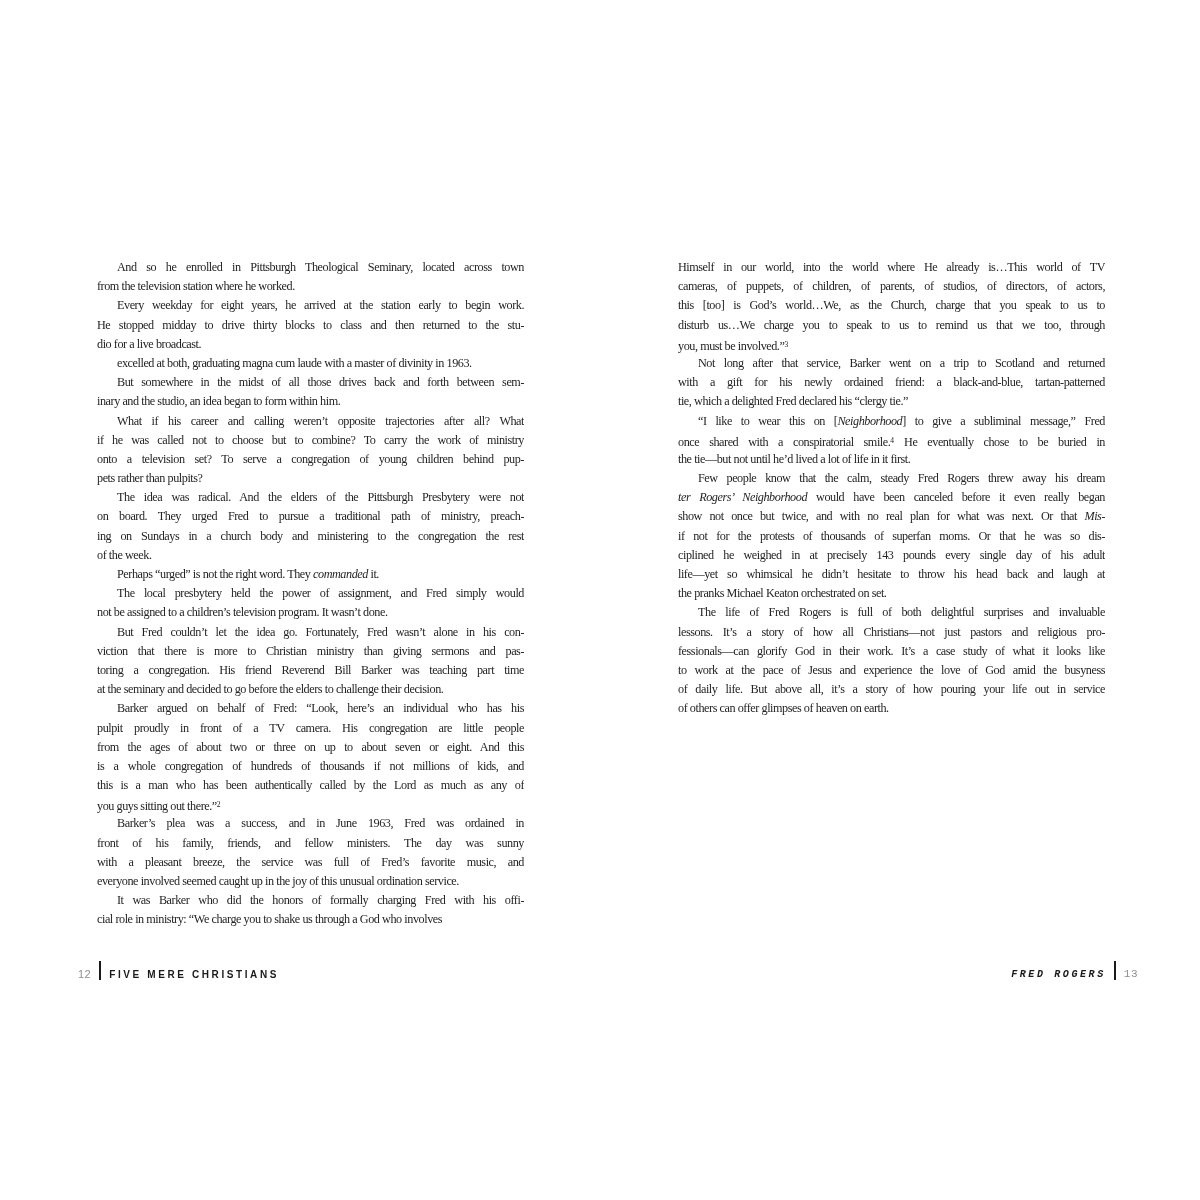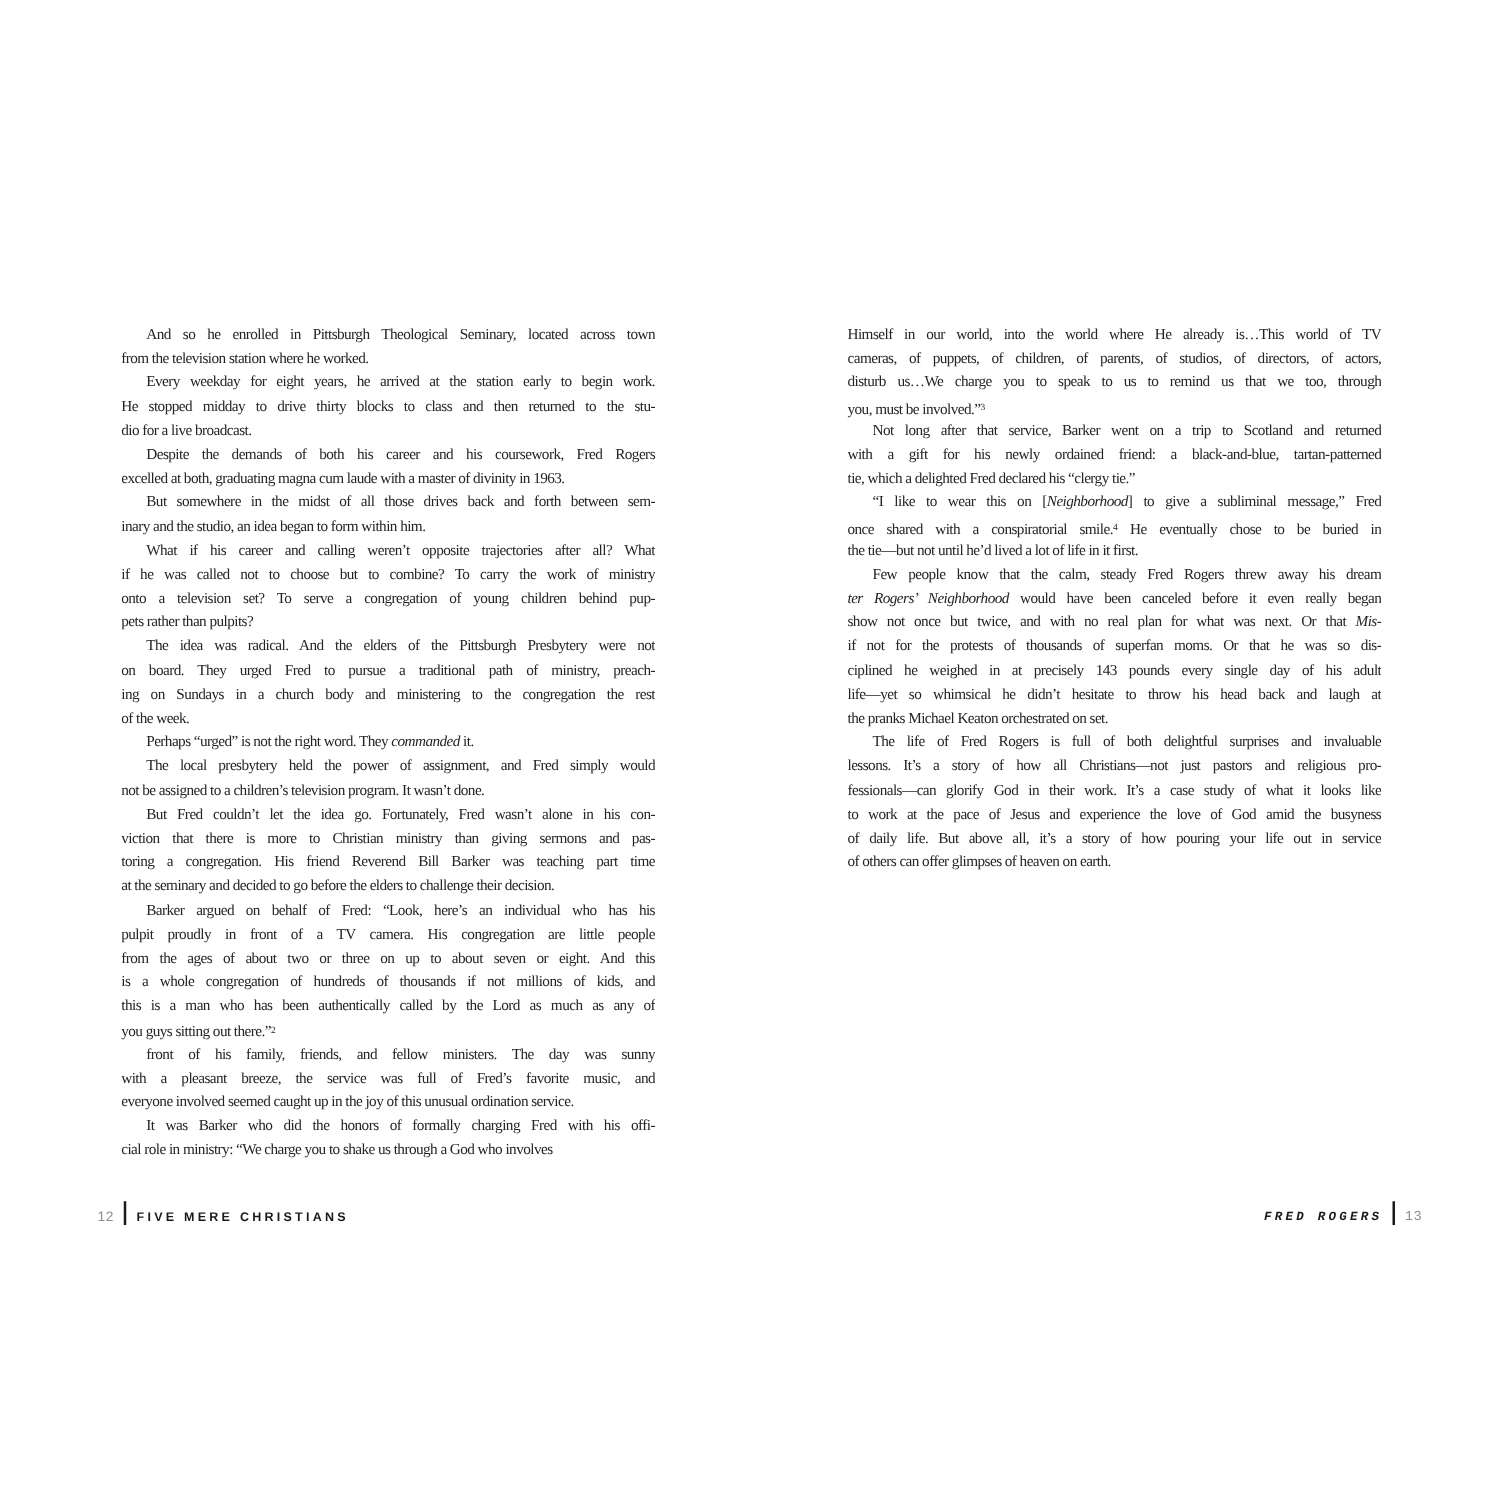--- a/index.html
+++ b/index.html
@@ -43,21 +43,20 @@
       <div class="para indent">
         <div class="line"><span>And so he enrolled in Pittsburgh Theological Seminary, located across town</span></div>
         <div class="line last"><span>from the television station where he worked.</span></div>
       </div>
       <div class="para indent">
         <div class="line"><span>Every weekday for eight years, he arrived at the station early to begin work.</span></div>
         <div class="line"><span>He stopped midday to drive thirty blocks to class and then returned to the stu-</span></div>
         <div class="line last"><span>dio for a live broadcast.</span></div>
       </div>
       <div class="para indent">
-        <div class="line"><span>Despite the demands of both his career and his coursework, Fred Rogers</span></div>
         <div class="line last"><span>excelled at both, graduating magna cum laude with a master of divinity in 1963.</span></div>
       </div>
       <div class="para indent">
         <div class="line"><span>But somewhere in the midst of all those drives back and forth between sem-</span></div>
         <div class="line last"><span>inary and the studio, an idea began to form within him.</span></div>
       </div>
       <div class="para indent">
         <div class="line"><span>What if his career and calling weren’t opposite trajectories after all? What</span></div>
         <div class="line"><span>if he was called not to choose but to combine? To carry the work of ministry</span></div>
         <div class="line"><span>onto a television set? To serve a congregation of young children behind pup-</span></div>
@@ -84,34 +83,36 @@
       </div>
       <div class="para indent">
         <div class="line"><span>Barker argued on behalf of Fred: “Look, here’s an individual who has his</span></div>
         <div class="line"><span>pulpit proudly in front of a TV camera. His congregation are little people</span></div>
         <div class="line"><span>from the ages of about two or three on up to about seven or eight. And this</span></div>
         <div class="line"><span>is a whole congregation of hundreds of thousands if not millions of kids, and</span></div>
         <div class="line"><span>this is a man who has been authentically called by the Lord as much as any of</span></div>
         <div class="line last"><span>you guys sitting out there.”</span><span class="sup">2</span></div>
       </div>
       <div class="para indent">
+        <div class="line"><span>Barker’s plea was a success, and in June 1963, Fred was ordained in</span></div>
         <div class="line"><span>front of his family, friends, and fellow ministers. The day was sunny</span></div>
         <div class="line"><span>with a pleasant breeze, the service was full of Fred’s favorite music, and</span></div>
         <div class="line last"><span>everyone involved seemed caught up in the joy of this unusual ordination service.</span></div>
       </div>
       <div class="para indent">
         <div class="line"><span>It was Barker who did the honors of formally charging Fred with his offi-</span></div>
         <div class="line last"><span>cial role in ministry: “We charge you to shake us through a God who involves</span></div>
       </div>
     </div>
 
   <div class="column col-right" id="col-right">
       <div class="para">
         <div class="line"><span>Himself in our world, into the world where He already is…This world of TV</span></div>
         <div class="line"><span>cameras, of puppets, of children, of parents, of studios, of directors, of actors,</span></div>
+        <div class="line"><span>this [too] is God’s world…We, as the Church, charge that you speak to us to</span></div>
         <div class="line"><span>disturb us…We charge you to speak to us to remind us that we too, through</span></div>
         <div class="line last"><span>you, must be involved.”</span><span class="sup">3</span></div>
       </div>
       <div class="para indent">
         <div class="line"><span>Not long after that service, Barker went on a trip to Scotland and returned</span></div>
         <div class="line"><span>with a gift for his newly ordained friend: a black-and-blue, tartan-patterned</span></div>
         <div class="line last"><span>tie, which a delighted Fred declared his “clergy tie.”</span></div>
       </div>
       <div class="para indent">
         <div class="line"><span>“I like to wear this on [</span><span class="it">Neighborhood</span><span>] to give a subliminal message,” Fred</span></div>

